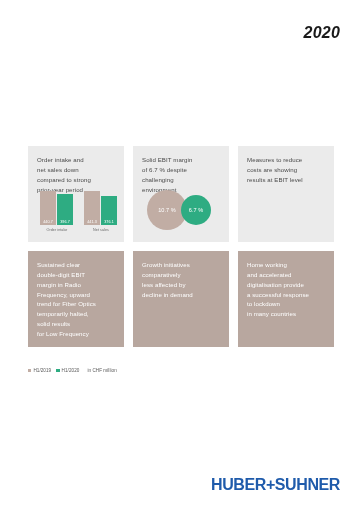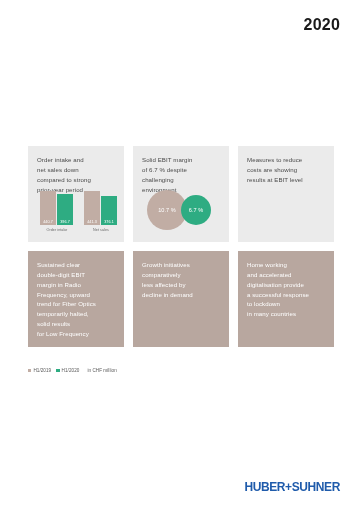--- a/index.html
+++ b/index.html
@@ -11,24 +11,25 @@
     width: 362px;
     height: 512px;
     position: relative;
     font-family: "Liberation Sans", sans-serif;
     overflow: hidden;
   }
 
   
   .header {
     position: absolute;
-    top: 16px;
+    top: 24px;
     right: 22px;
     text-align: center;
     line-height: 1.18;
+    font-style: italic;
   }
   .header-year {
     font-size: 16px;
     font-weight: bold;
     color: #1a1a1a;
     letter-spacing: 0.2px;
   }
   .header-subtitle {
     font-size: 15px;
     font-weight: normal;
@@ -188,21 +189,21 @@
   .legend-unit {
     margin-left: 3px;
     white-space: nowrap;
   }
 
   
   .logo {
     position: absolute;
     right: 22px;
     bottom: 18px;
-    font-size: 12px;
+    font-size: 16px;
     font-weight: bold;
     color: #1f5bab;
     letter-spacing: -0.4px;
     white-space: nowrap;
   }
 </style>
 </head>
 <body>
 
 <div class="header">

